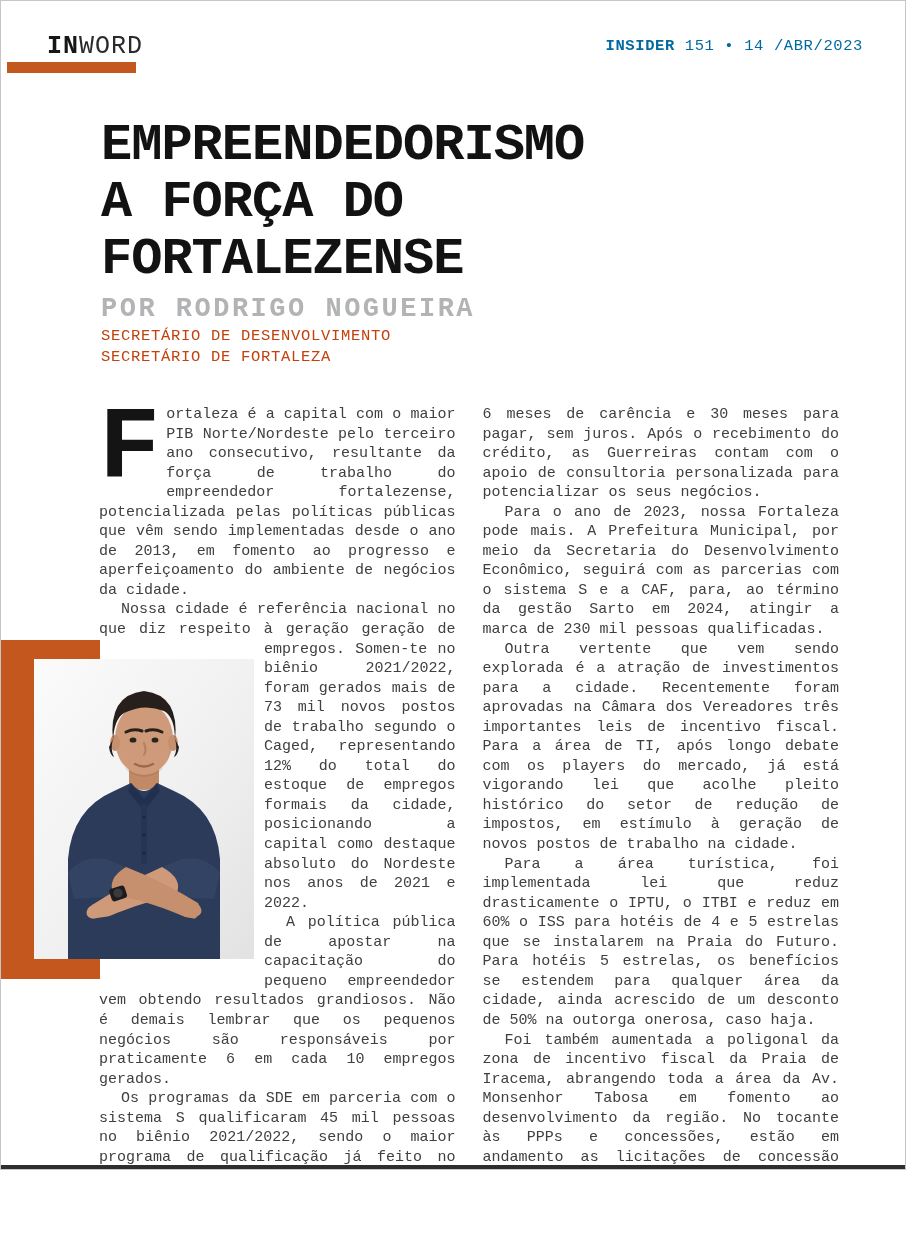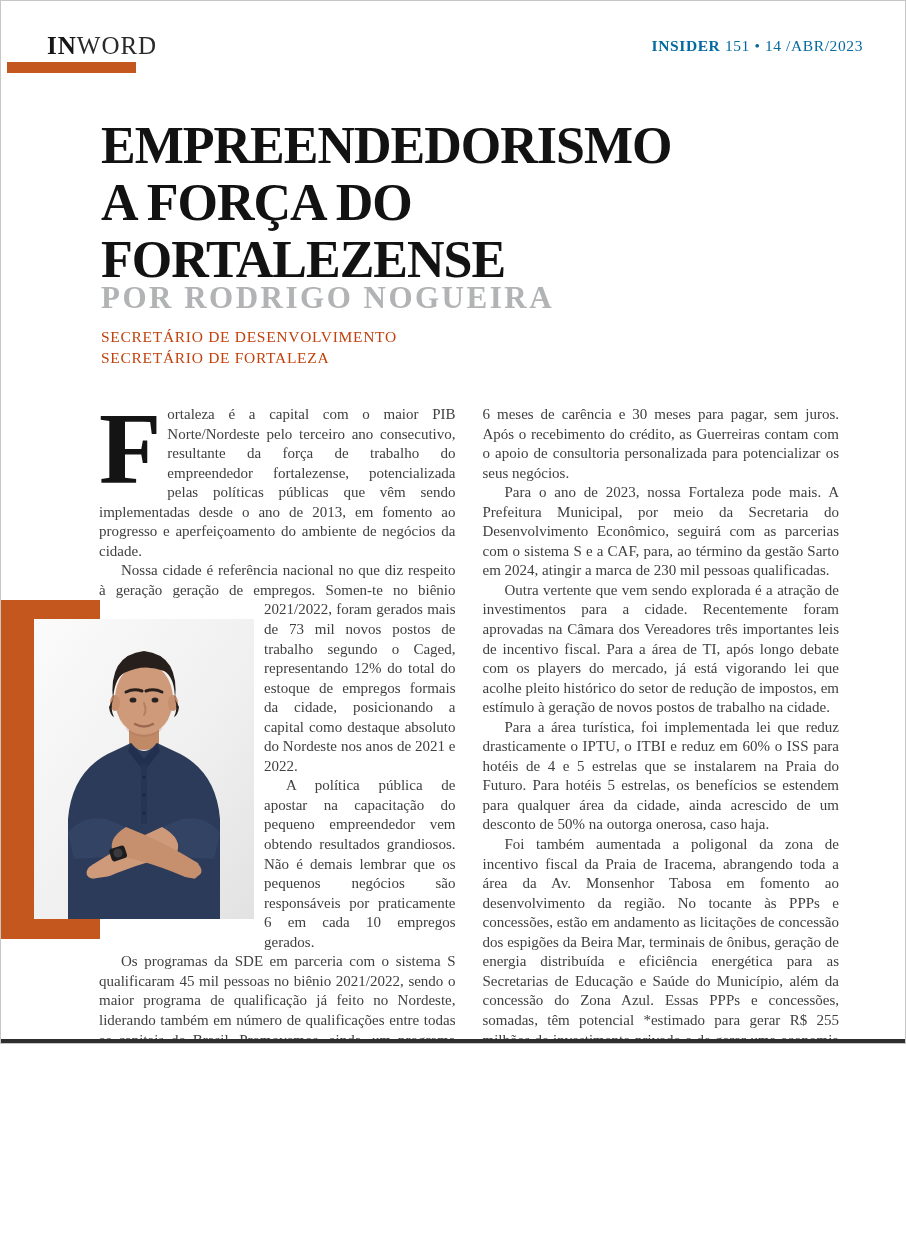--- a/index.html
+++ b/index.html
@@ -1,23 +1,23 @@
 <!DOCTYPE html>
 <html lang="pt-BR"><head>
 <meta charset="utf-8">
 <style>
   html,body{margin:0;padding:0;background:#ffffff;}
   .page{
     position:relative;
-    width:906px;height:1044px;
+    width:906px;height:1170px;
     background:#ffffff;
     border:1px solid #c6c6c6;
     box-sizing:border-box;
     overflow:hidden;
-    font-family:Liberation Serif, serif;
+    font-family:Liberation Mono, monospace;
     color:#3f3f3f;
   }
   
   .brand{
     position:absolute;left:46px;top:31px;
     font-size:25px;letter-spacing:1px;color:#161616;
   }
   .brand .b{font-weight:700;}
   .brand .l{font-weight:300;color:#2a2a2a;}
   .brand-underline{
@@ -30,22 +30,22 @@
   }
   .issue .b{font-weight:700;}
   .issue .r{font-weight:500;}
   
   .title{
     position:absolute;left:100px;top:116px;width:720px;
     font-weight:700;color:#121212;
     font-size:52px;line-height:57px;letter-spacing:-1px;
   }
   .byline{
-    position:absolute;left:100px;top:279px;
-    font-size:31px;font-weight:700;color:#b1b3b5;letter-spacing:2.5px;
+    position:absolute;left:100px;top:293px;
+    font-size:27px;font-weight:700;color:#b1b3b5;letter-spacing:2.5px;
   }
   .role{
     position:absolute;left:100px;top:325px;
     font-size:15.5px;color:#c2410c;letter-spacing:0.7px;line-height:21px;
   }
   
   .article{
     position:absolute;left:98px;top:404px;width:740px;
     display:flex;gap:27px;
     font-size:15px;line-height:19.55px;

